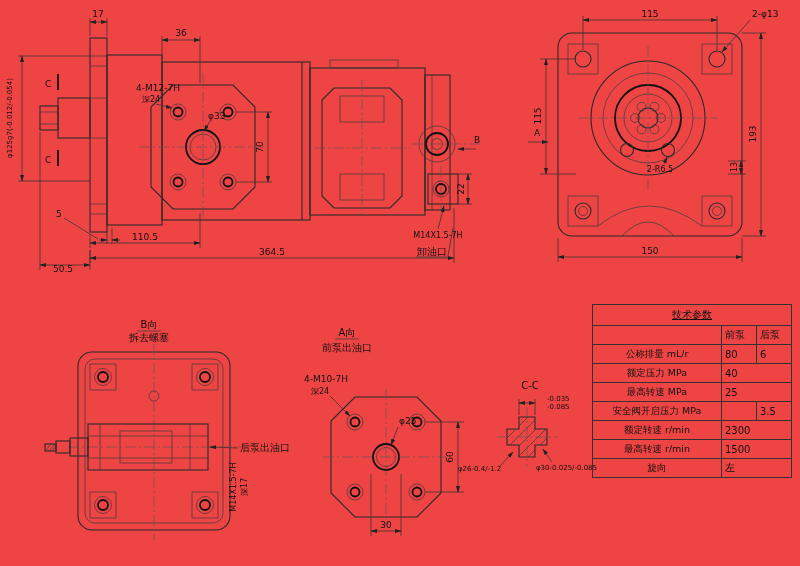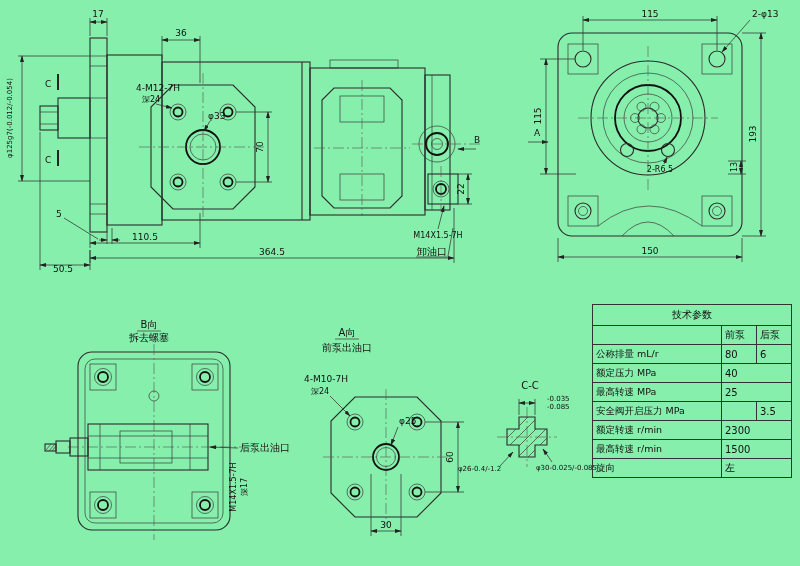--- a/index.html
+++ b/index.html
@@ -1,35 +1,35 @@
 <!DOCTYPE html>
 <html><head>
 <meta charset="utf-8">
 <style>
   html,body{margin:0;padding:0;background:#ffffff;}
-  .sheet{position:relative;width:800px;height:566px;background:#86efac;overflow:hidden;
+  .sheet{position:relative;width:800px;height:566px;background:#ef4444;overflow:hidden;
          font-family:"DejaVu Sans",sans-serif;}
   svg{position:absolute;left:0;top:0;}
   .ol{fill:none;stroke:#2a2a2a;stroke-width:1.1;}
   .ob{fill:none;stroke:#111;stroke-width:1.8;}
   .thin{fill:none;stroke:#3a3a3a;stroke-width:0.7;}
   .dim{fill:none;stroke:#333;stroke-width:0.75;}
   .lead{fill:none;stroke:#333;stroke-width:0.75;}
   .cl{fill:none;stroke:#555;stroke-width:0.6;stroke-dasharray:11 3 2 3;}
   text{fill:#111;font-size:9px;font-family:"DejaVu Sans",sans-serif;}
   .mid{text-anchor:middle;}
   .tc{font-size:10px;}
   .ts{font-size:7px;}
   .t8{font-size:8px;}
   .params{position:absolute;left:592px;top:304px;width:200px;border-collapse:collapse;
           font-size:10px;color:#111;}
   .params td{border:1px solid #333;padding:0 3px;height:18px;
              white-space:nowrap;}
-  .params td.lbl{text-align:left;font-size:9.5px;width:122px;}
-  .params td.tt{text-align:center;height:20px;}
+  .params td.lbl{text-align:center;font-size:9.5px;width:122px;}
+  .params td.tt{text-align:center;height:20px;text-decoration:underline;}
 </style>
 </head>
 <body>
 
 <div class="sheet">
 <svg width="800" height="566" viewBox="0 0 800 566">
   <defs>
     <marker id="ar" viewBox="0 0 10 6" refX="9" refY="3" markerWidth="9" markerHeight="5.5" orient="auto-start-reverse">
       <path d="M0,0 L10,3 L0,6 Z" fill="#222"></path>
     </marker>

